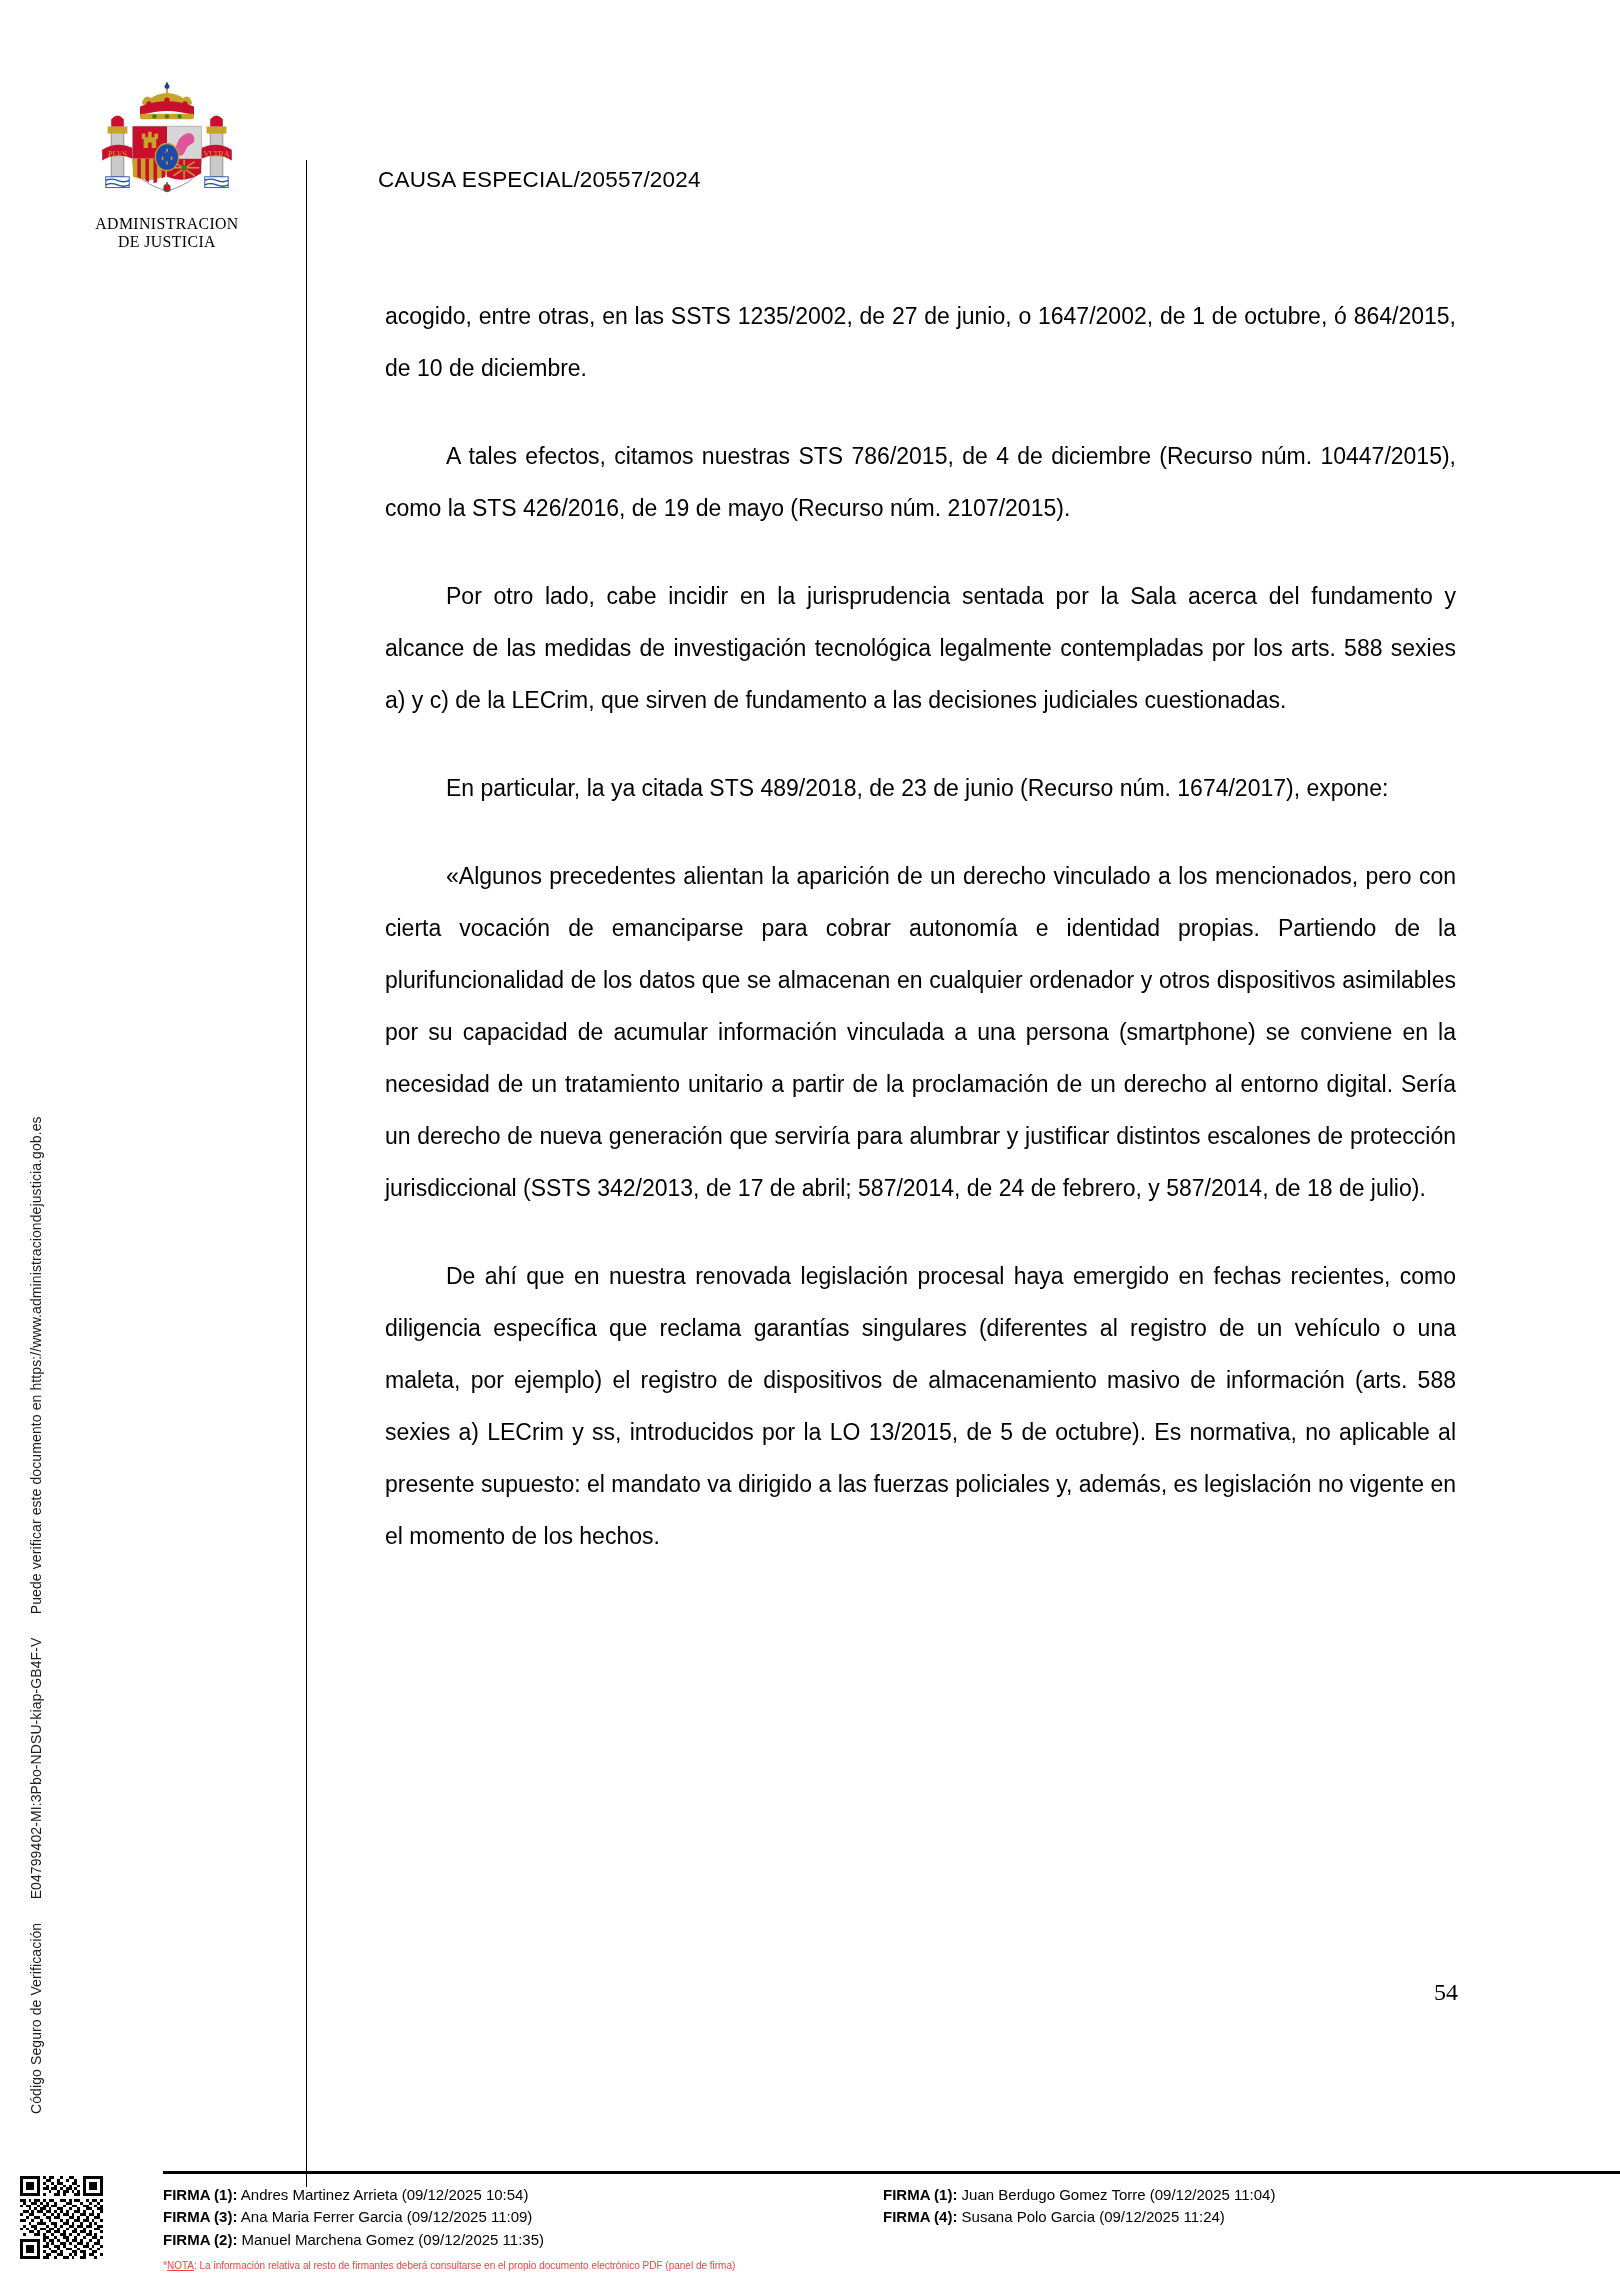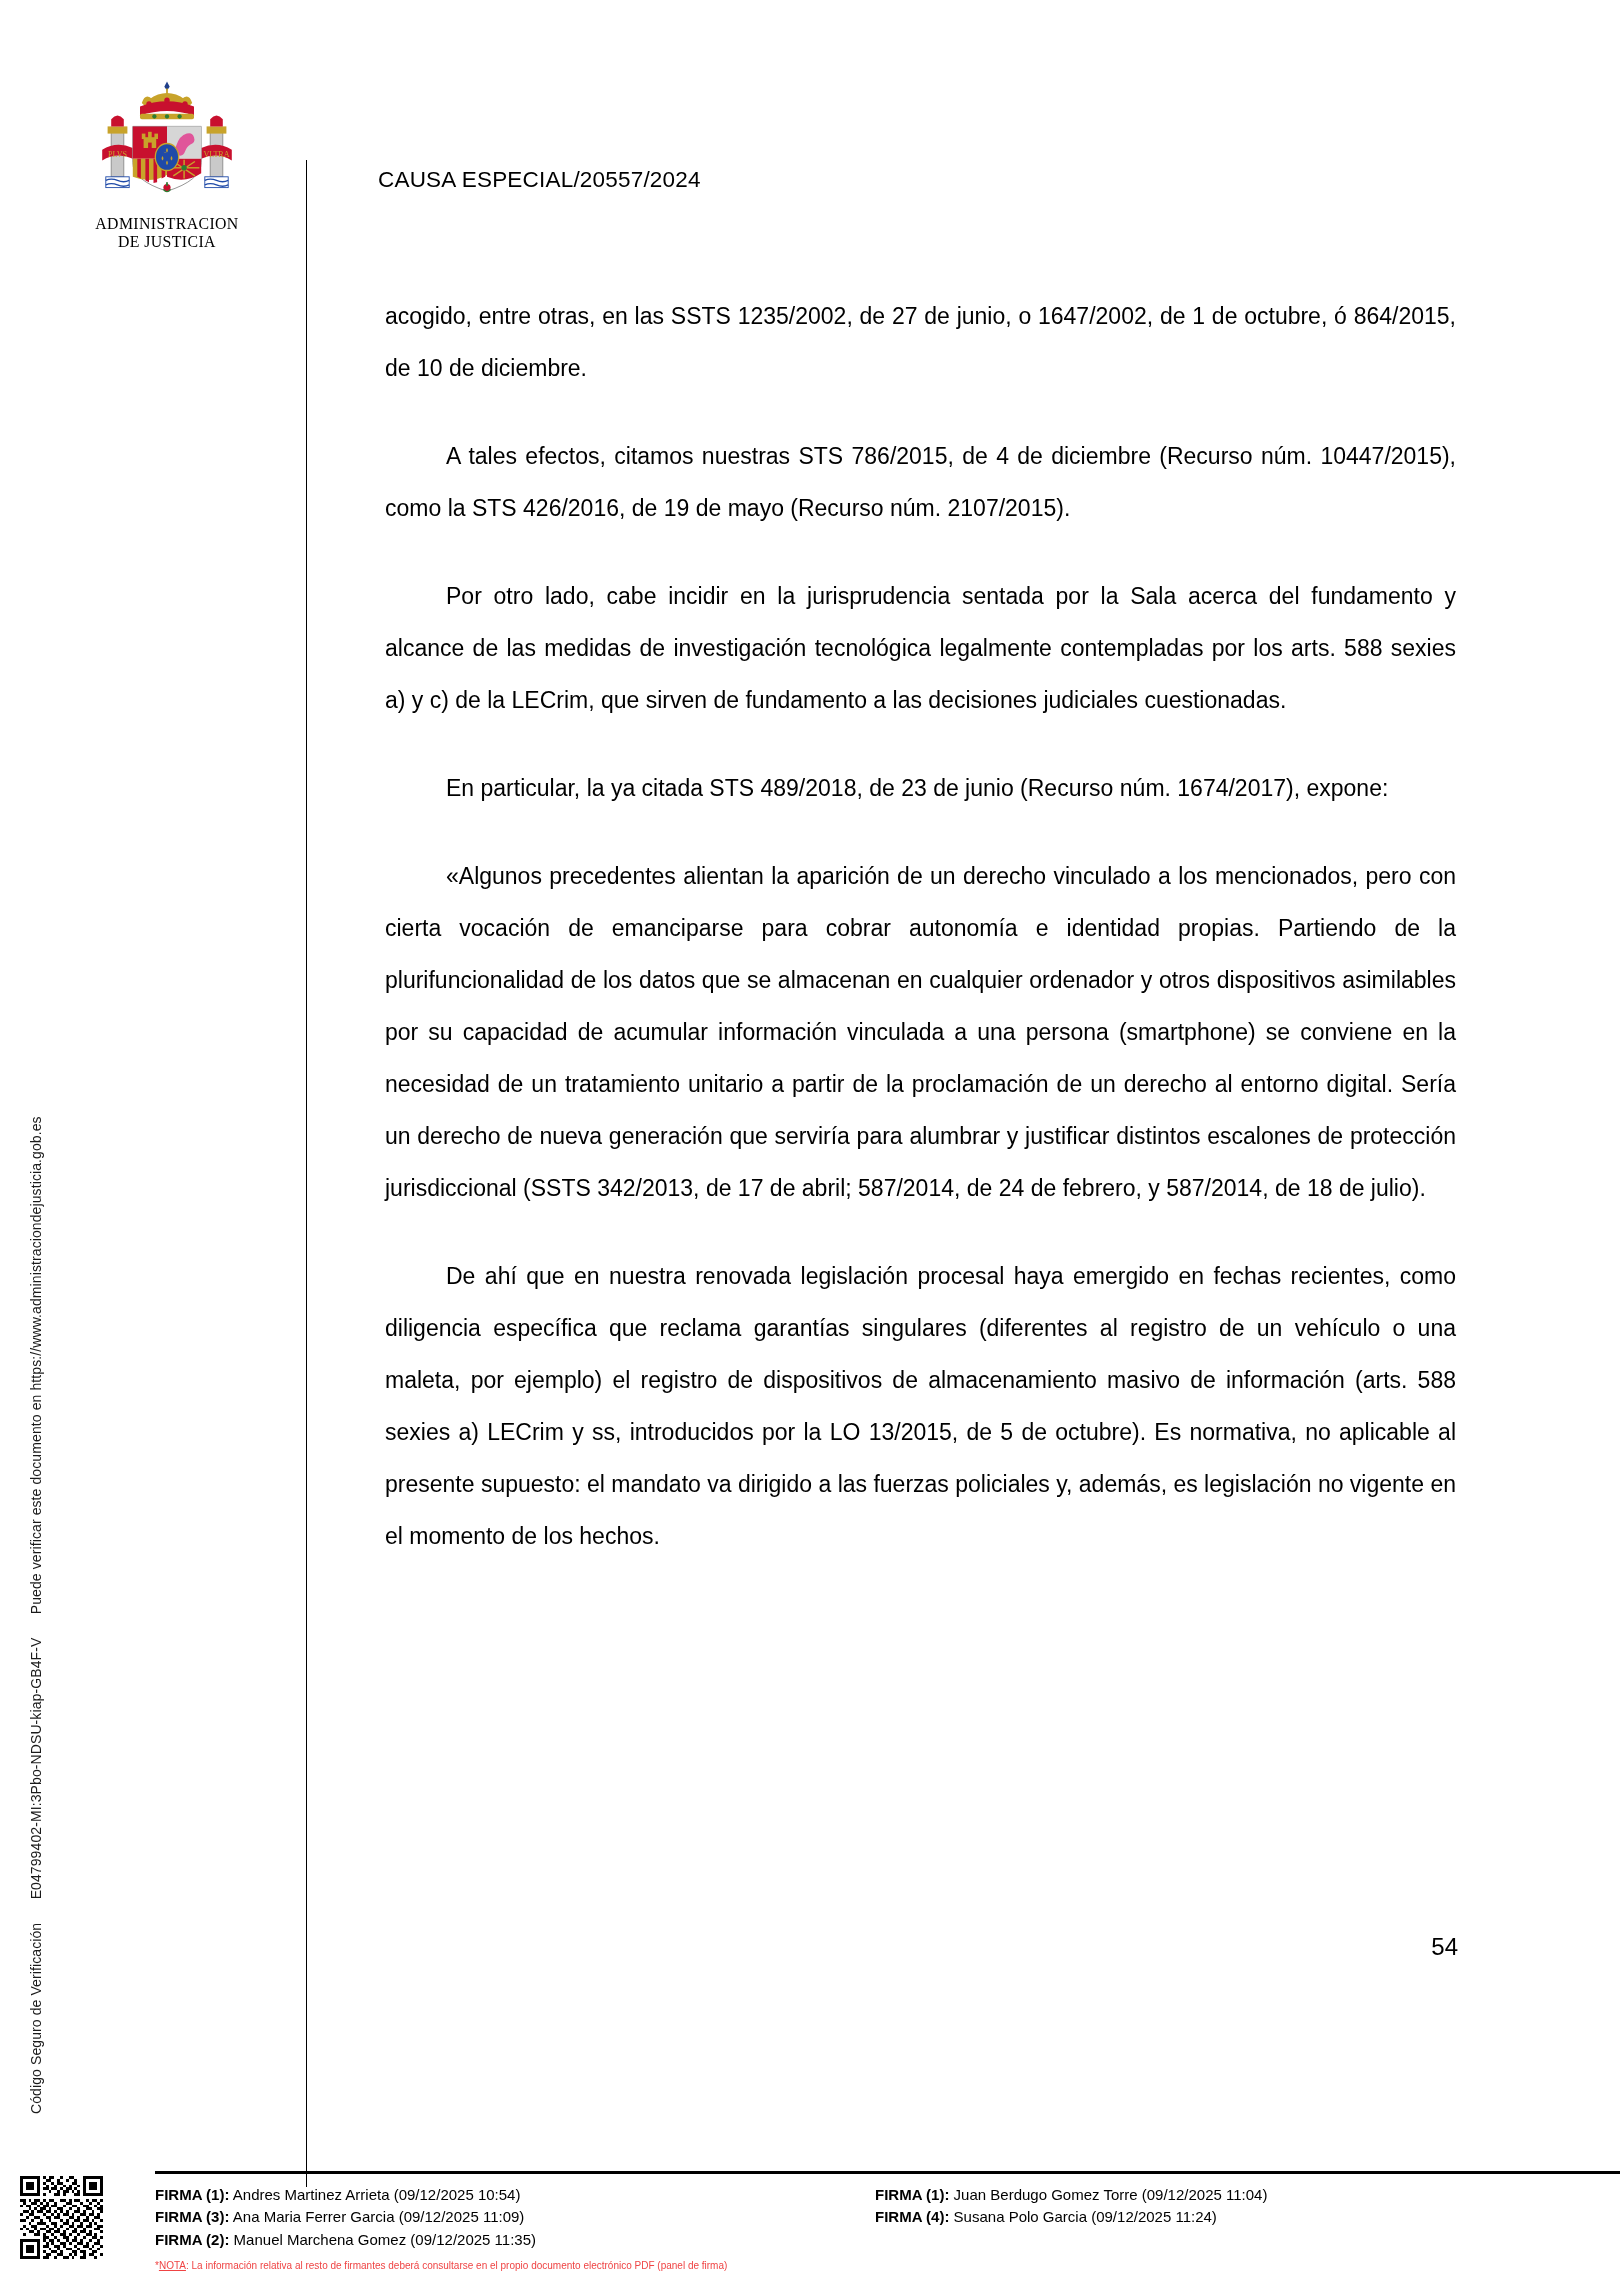--- a/index.html
+++ b/index.html
@@ -119,31 +119,32 @@
     hyphens: none;
   }
   p.para.no-indent {
     text-indent: 0;
   }
 
   
   .page-number {
     position: absolute;
     left: 378px;
-    top: 1933px;
+    top: 1979px;
     width: 1080px;
     text-align: right;
     font-size: 24px;
     color: #000;
+    font-family: Liberation Serif, serif;
   }
 
   
   .footer {
     position: absolute;
-    left: 8px;
+    left: 16px;
     top: 2171px;
     width: 1376px;
     height: 120px;
   }
   .footer-rule {
     position: absolute;
     left: 147px;
     top: 0;
     width: 1467px;
     height: 2.7px;

